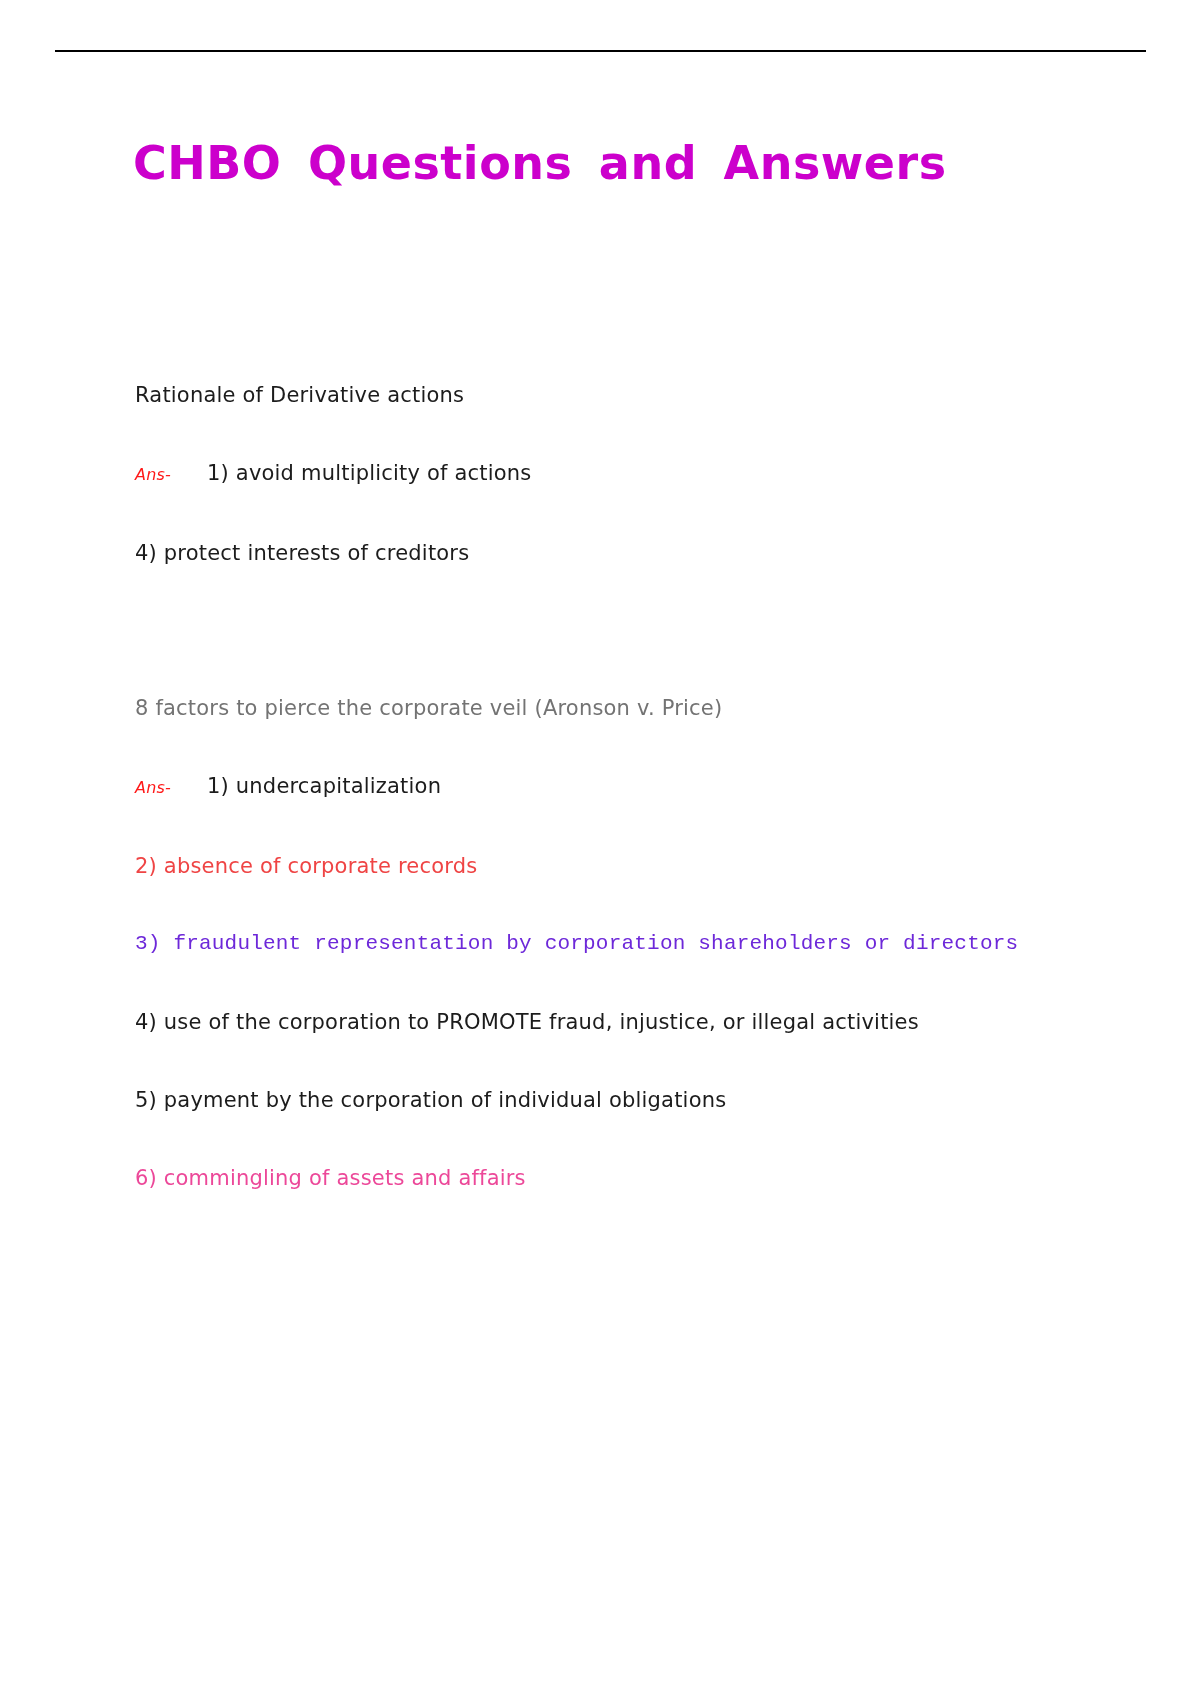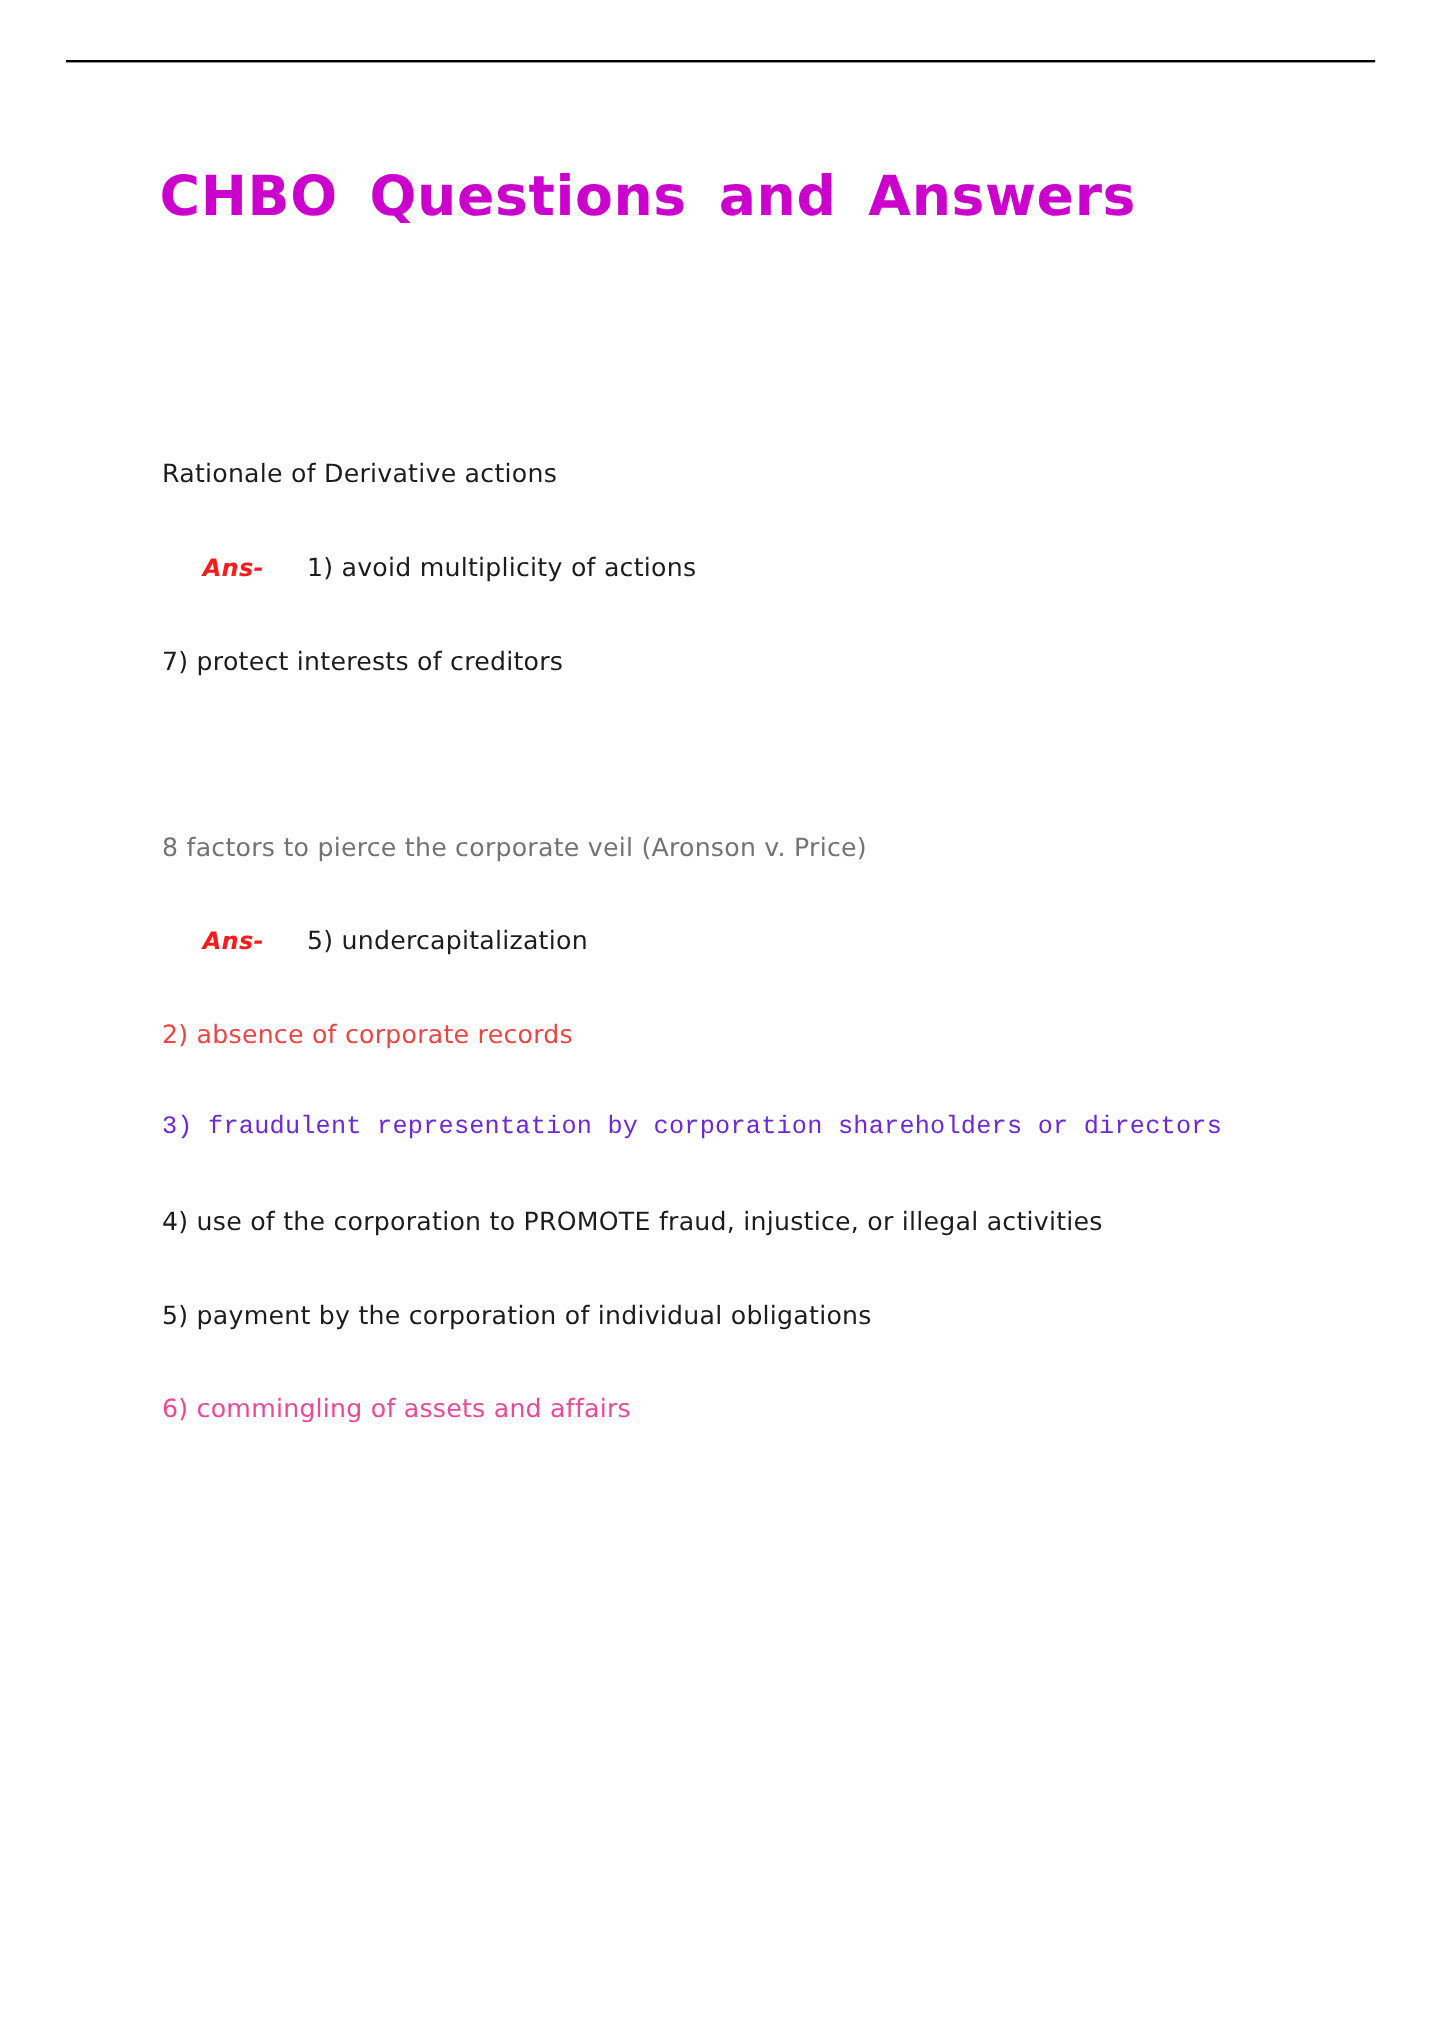--- a/index.html
+++ b/index.html
@@ -47,40 +47,39 @@
     line-height: 26px;
     color: #1c1c1c;
     letter-spacing: 0.2px;
   }
   .para.spacer {
     height: 77px;
     margin: 0;
   }
   .ans {
     color: #ff1a1a;
-    font-weight: bold;
+    font-weight: normal;
     font-style: italic;
-    font-size: 20px;
+    font-size: 16px;
     margin-right: 36px;
-    margin-left: 34px;
   }
 </style>
 </head>
 <body>
 
 <div class="page">
   <div class="rule rule-top" style="background: rgb(0, 0, 0);"></div>
   <h1 class="title" style="color: rgb(204, 0, 204);">CHBO Questions and Answers</h1>
   <div class="doc-body" id="doc-body">
       <p class="para question" style="color: rgb(28, 28, 28);">Rationale of Derivative actions</p>
       <p class="para answer"><span class="ans" style="color: rgb(255, 26, 26);">Ans-</span><span>1) avoid multiplicity of actions</span></p>
-      <p class="para line" style="color: rgb(28, 28, 28);">7) protect interests of creditors</p>
+      <p class="para line" style="color: rgb(28, 28, 28);">4) protect interests of creditors</p>
       <p class="para spacer"></p>
       <p class="para question" style="color: #737373;">8 factors to pierce the corporate veil (Aronson v. Price)</p>
-      <p class="para answer"><span class="ans" style="color: rgb(255, 26, 26);">Ans-</span><span>5) undercapitalization</span></p>
+      <p class="para answer"><span class="ans" style="color: rgb(255, 26, 26);">Ans-</span><span>1) undercapitalization</span></p>
       <p class="para line" style="color: #ef4444;">2) absence of corporate records</p>
       <p class="para line" style="color: #6d28d9; font-family: Liberation Mono, monospace;">3) fraudulent representation by corporation shareholders or directors</p>
       <p class="para line" style="color: rgb(28, 28, 28);">4) use of the corporation to PROMOTE fraud, injustice, or illegal activities</p>
       <p class="para line" style="color: rgb(28, 28, 28);">5) payment by the corporation of individual obligations</p>
       <p class="para line" style="color: #ec4899;">6) commingling of assets and affairs</p>
     </div>
   <div class="rule rule-bottom" style="background: rgb(0, 0, 0);"></div>
 </div>
 
 </body></html>

